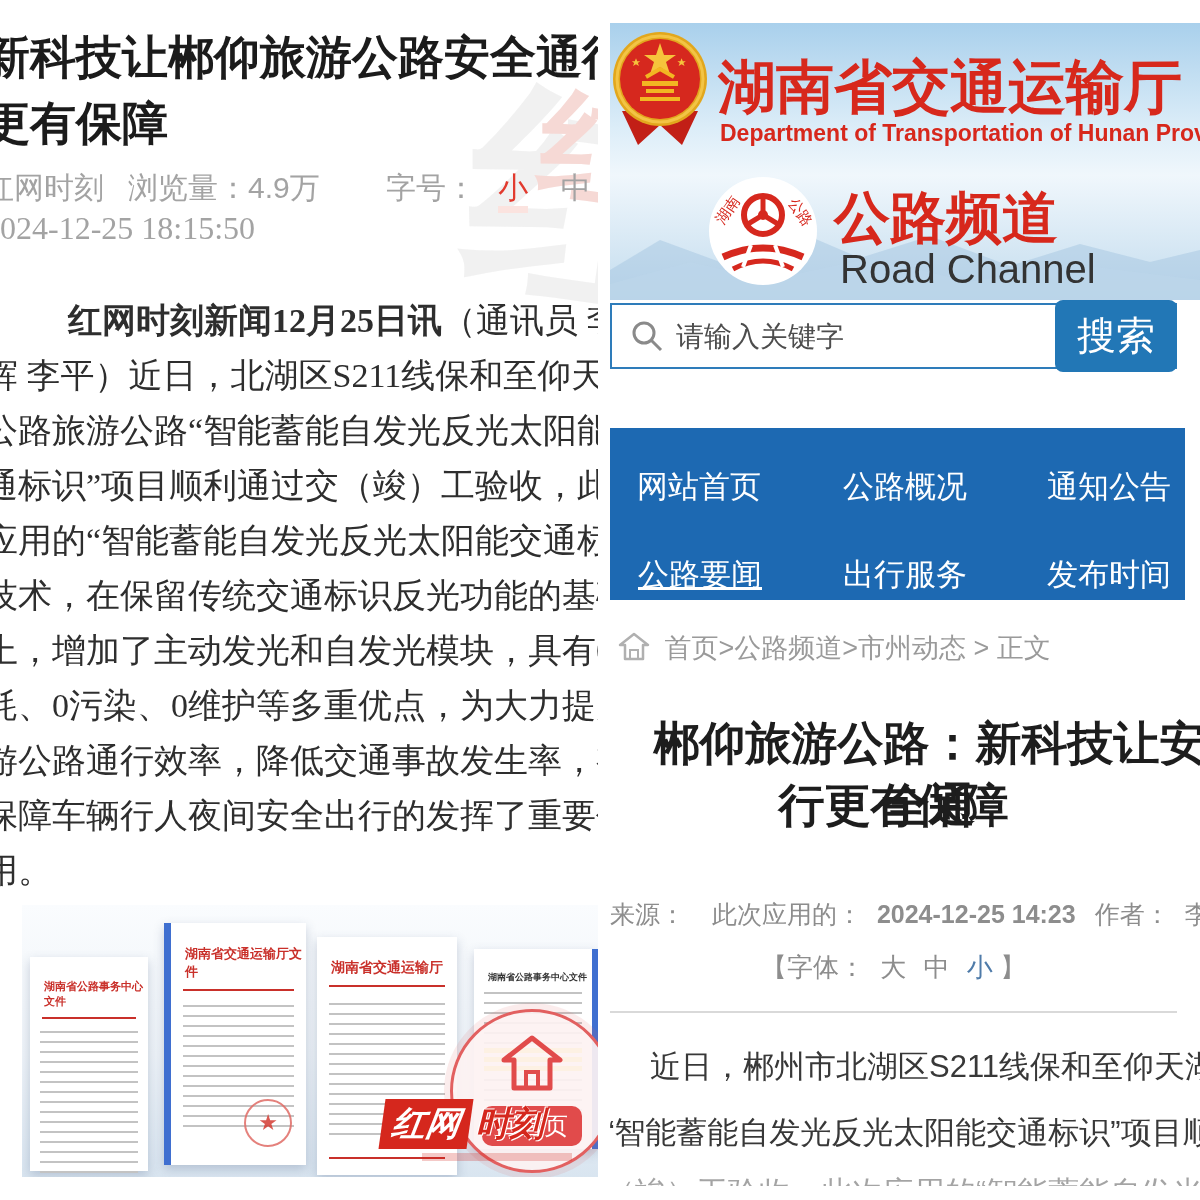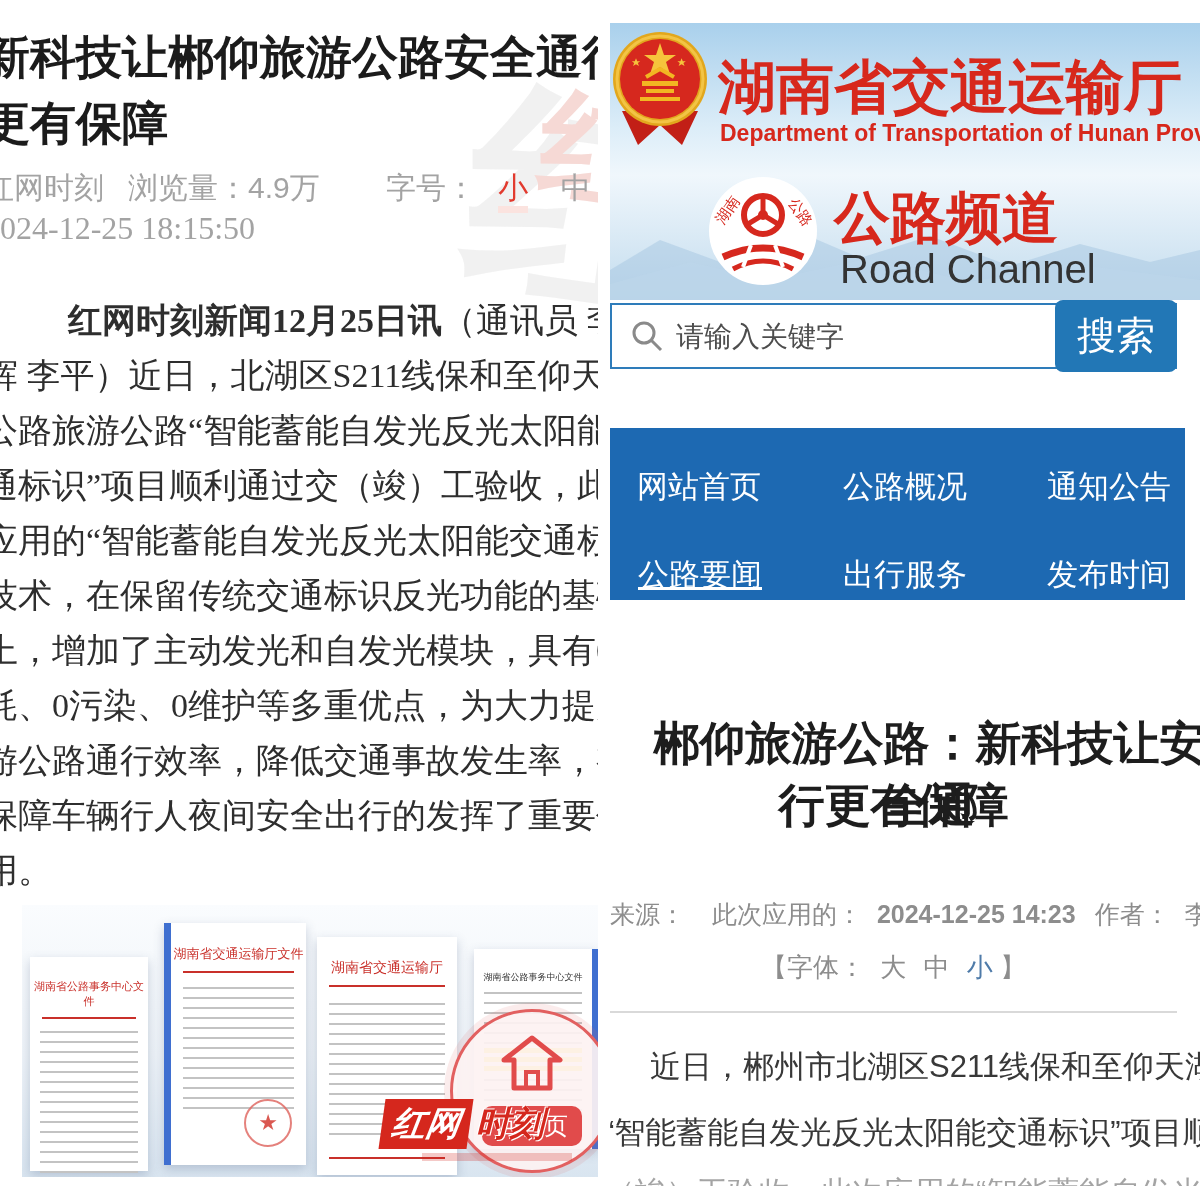--- a/index.html
+++ b/index.html
@@ -11,21 +11,21 @@
   #left-pane{left:0;top:0;width:598px;height:1200px;overflow:hidden;background:#fff;}
   .l-title{font-weight:700;color:#1b1b1b;font-size:46px;line-height:66px;}
   .l-meta{color:#a3a3a3;font-size:30px;}
   .l-serif{font-family:"Liberation Serif","DejaVu Serif",serif;}
   .l-body{font-family:"Liberation Serif","DejaVu Serif",serif;font-size:34px;color:#2e2e2e;}
   .wmark{color:#ededed;font-weight:700;}
   
   #figure{left:22px;top:905px;width:576px;height:272px;overflow:hidden;
           background:linear-gradient(180deg,#fafcfe 0%,#eef3f8 55%,#d9e5f0 100%);}
   .doc{position:absolute;background:#fff;box-shadow:0 4px 10px rgba(60,80,120,.25);}
-  .doc .dtitle{color:#c9302a;font-weight:400;text-align:center;margin-top:22px;font-size:12px;}
+  .doc .dtitle{color:#c9302a;font-weight:700;margin-top:22px;font-size:12px;margin-left:14px;}
   .doc .drule{height:2px;background:#c9302a;margin:8px 12px 0 12px;}
   .plines{background:repeating-linear-gradient(180deg,#c3c3c3 0 2px,transparent 2px 10px);}
   .seal{position:absolute;width:44px;height:44px;border:2px solid #e06c66;border-radius:50%;
         color:#d43c33;font-size:22px;text-align:center;line-height:44px;opacity:.85;}
   #home-btn{position:absolute;width:158px;height:158px;border:3px solid #e26060;border-radius:50%;
             background:rgba(253,242,242,.92);box-shadow:0 0 0 6px rgba(226,96,96,.12);}
   #home-btn .lbl{position:absolute;left:50%;transform:translateX(-50%);bottom:24px;background:#e14b4b;
             color:#fff;font-size:24px;padding:4px 14px;border-radius:10px;white-space:nowrap;}
   #rednet-logo{position:absolute;right:26px;bottom:16px;font-style:italic;font-weight:700;font-size:34px;white-space:nowrap;}
   #rednet-logo .b1{background:#d5271d;color:#fff;padding:2px 10px;display:inline-block;transform:skewX(-8deg);}
@@ -184,20 +184,27 @@
 
   <div id="nav" class="abs">
     <span class="nav-item" style="left:27px;top:38px;">网站首页</span>
     <span class="nav-item" style="left:233px;top:38px;">公路概况</span>
     <span class="nav-item" style="left:437px;top:38px;">通知公告</span>
     <span class="nav-item" style="left:28px;top:126px;text-decoration:underline;">公路要闻</span>
     <span class="nav-item" style="left:233px;top:126px;">出行服务</span>
     <span class="nav-item" style="left:437px;top:126px;">发布时间</span>
   </div>
 
+  <div class="abs nw" style="left:8px;top:630px;">
+    <svg width="32" height="32" viewBox="0 0 32 32" style="vertical-align:-6px;">
+      <path d="M16 3 L30 14 H25 V28 H7 V14 H2 Z" fill="none" stroke="#b0b0b0" stroke-width="2.5" stroke-linejoin="round"></path>
+      <rect x="12" y="19" width="8" height="9" fill="none" stroke="#b0b0b0" stroke-width="2"></rect>
+    </svg>
+    <span class="crumb" style="margin-left:10px;">首页&gt;公路频道&gt;市州动态 &gt; 正文</span>
+  </div>
 
   <div class="abs r-title" style="left:0;top:712px;margin-left:36px;">郴仰旅游公路：新科技让安全通</div>
   <div class="abs r-title" style="left:0;top:774px;">行更有保障</div>
 
   <div class="abs r-meta nw" style="left:0;top:898px;width:567px;">
     <span>来源：</span>
     <span style="margin-left:20px;">此次应用的：</span>
     <span style="margin-left:8px;font-weight:bold;">2024-12-25 14:23</span>
     <span style="margin-left:12px;">作者：</span>
     <span style="margin-left:8px;">李罗辉、李平</span>

